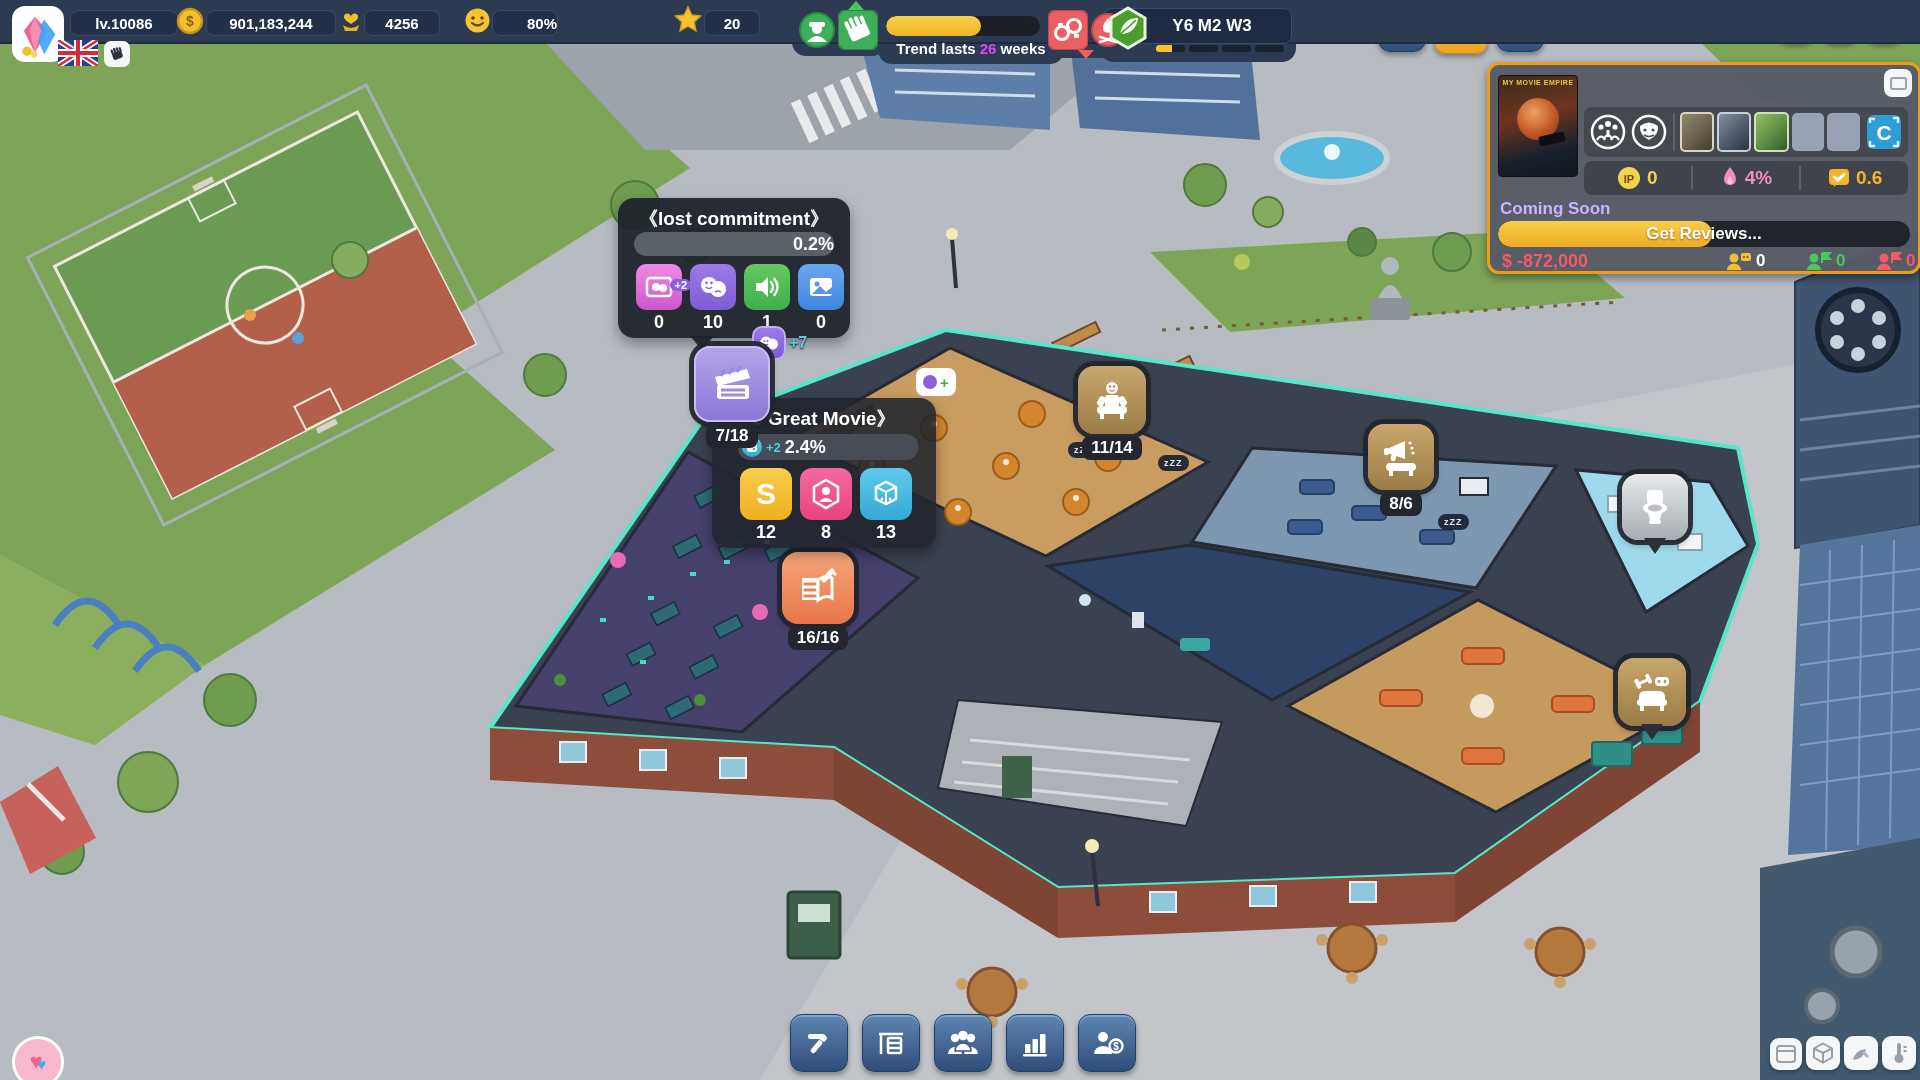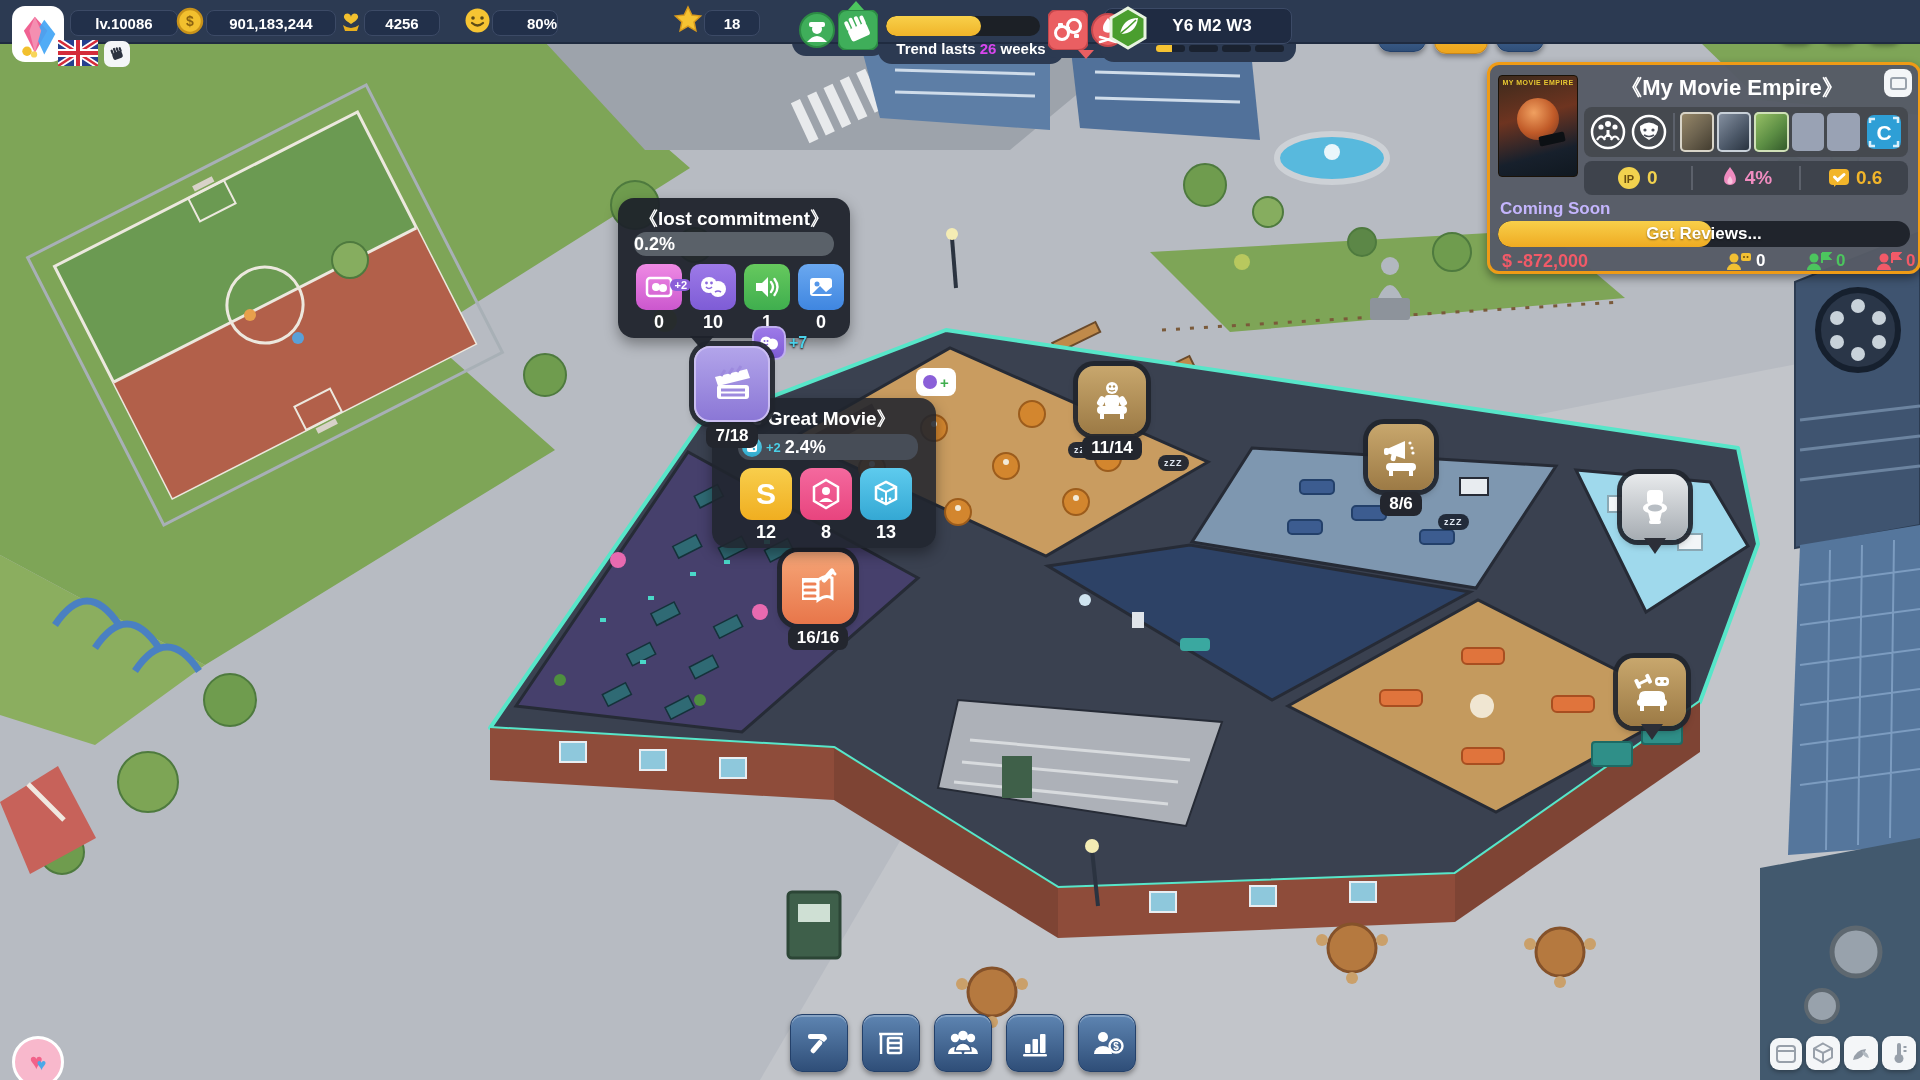--- a/index.html
+++ b/index.html
@@ -17,21 +17,21 @@
   .tile{border-radius:10px;display:flex;align-items:center;justify-content:center;}
   .roomicon{border-radius:16px;box-shadow:0 0 0 5px rgba(33,37,46,.92),0 4px 8px rgba(0,0,0,.4);
             display:flex;align-items:center;justify-content:center;z-index:12;}
   .roombadge{background:#23262e;border-radius:8px;color:#fff;font-size:17px;padding:2px 9px;z-index:13;white-space:nowrap;}
   .pin{width:0;height:0;border-left:11px solid transparent;border-right:11px solid transparent;
        border-top:16px solid #23262e;z-index:11;}
   
   .tip{background:rgba(30,34,42,.94);border-radius:16px;z-index:14;box-shadow:0 6px 14px rgba(0,0,0,.35);}
   .tip-title{color:#fff;font-size:19px;text-align:center;white-space:nowrap;}
   .tip-bar{background:#5a6169;border-radius:12px;color:#fff;font-size:18px;
-           display:flex;align-items:center;justify-content:flex-start;}
+           display:flex;align-items:center;justify-content:flex-end;}
   .stat-sq{border-radius:10px;display:flex;align-items:center;justify-content:center;position:absolute;}
   .stat-val{position:absolute;color:#fff;font-size:18px;text-align:center;width:46px;}
   
   #moviepanel{left:1487px;top:62px;width:428px;height:206px;background:rgba(86,91,102,.97);
               border:3px solid #ef9b16;border-radius:12px;z-index:40;box-shadow:0 4px 10px rgba(0,0,0,.4);}
   .mp-inner{position:absolute;background:#45494f;border-radius:8px;}
   .thumb{width:40px;height:40px;border-radius:5px;}
   .slot{width:38px;height:38px;border-radius:5px;background:#99a2b4;
         background-image:linear-gradient(135deg,transparent 46%,#b8c0cе 46%,#b8c0ce 54%,transparent 54%);}
   
@@ -549,21 +549,21 @@
 </div>
 <div class="abs pill" style="left:492px;top:10px;width:64px;height:24px;justify-content:flex-end;">
   <span>80%</span>
 </div>
 <div class="abs ico" style="left:672px;top:4px;">
   <svg width="32" height="32" viewBox="0 0 32 32">
         <path d="M16 3 l3.8 8 8.8 1 -6.5 6 1.8 8.8 -7.9 -4.6 -7.9 4.6 1.8 -8.8 -6.5 -6 8.8 -1 z" fill="#f6c433" stroke="#d89a1c" stroke-width="1.5"></path>
       </svg>
 </div>
 <div class="abs pill" style="left:704px;top:10px;width:54px;height:24px;">
-  <span>18</span>
+  <span>20</span>
 </div>
 
 <div class="abs" style="left:848px;top:1px;width:0;height:0;border-left:8px solid transparent;border-right:8px solid transparent;border-bottom:9px solid #4cc55e;z-index:33;"></div>
 <div class="abs ico" style="left:798px;top:11px;z-index:33;">
   <svg width="38" height="38" viewBox="0 0 38 38">
         <circle cx="19" cy="19" r="17" fill="#3fae5a" stroke="#2c8a44 " stroke-width="2"></circle>
         <rect x="11" y="11" width="16" height="5" rx="2" fill="#fff"></rect>
         <circle cx="19" cy="18" r="5" fill="#fff"></circle>
         <path d="M9 31 q10 -12 20 0 z" fill="#fff"></path>
       </svg>
@@ -666,21 +666,20 @@
 
 <div class="abs" id="moviepanel">
   <div class="abs" style="left:8px;top:10px;width:78px;height:100px;border-radius:4px;overflow:hidden;background:linear-gradient(165deg,#3c2a1c 0%,#6e3420 40%,#17202c 75%,#101820 100%);border:1px solid #1a1208;">
     <div style="color:#e8c832;font-size:7px;text-align:center;margin-top:3px;letter-spacing:.5px;">MY MOVIE EMPIRE</div>
     <div style="position:absolute;left:18px;top:22px;width:42px;height:42px;border-radius:50%;background:radial-gradient(circle at 40% 35%,#f0a060 0%,#c05a28 55%,#6e3420 100%);"></div>
     <div style="position:absolute;left:40px;top:58px;width:26px;height:10px;background:#0c1014;border-radius:2px;transform:rotate(-12deg);"></div>
   </div>
   <div class="abs" style="left:394px;top:4px;width:28px;height:28px;background:#f4f6f8;border-radius:8px;display:flex;align-items:center;justify-content:center;">
     <span style="width:13px;height:9px;border:2.5px solid #9aa2ac;border-radius:3px;display:block;"></span>
   </div>
-  <div class="abs" style="left:92px;top:8px;width:300px;text-align:center;color:#fff;font-size:22px;white-space:nowrap;">《My Movie Empire》</div>
 
   <div class="abs mp-inner" style="left:94px;top:42px;width:324px;height:50px;display:flex;align-items:center;gap:3px;padding:0 5px;box-sizing:border-box;">
     <span class="ico">
       <svg width="38" height="38" viewBox="0 0 38 38">
             <circle cx="19" cy="19" r="16" fill="none" stroke="#fff" stroke-width="2.5"></circle>
             <circle cx="12" cy="14" r="2.6" fill="#fff"></circle>
             <circle cx="26" cy="14" r="2.6" fill="#fff"></circle>
             <circle cx="19" cy="11" r="3" fill="#fff"></circle>
             <path d="M8 27 q4 -7 8 0 M15 26 q4 -8 8 0 M22 27 q4 -7 8 0" stroke="#fff" stroke-width="2.2" fill="none"></path>
             <rect x="17.5" y="17" width="3" height="7" fill="#fff"></rect>

